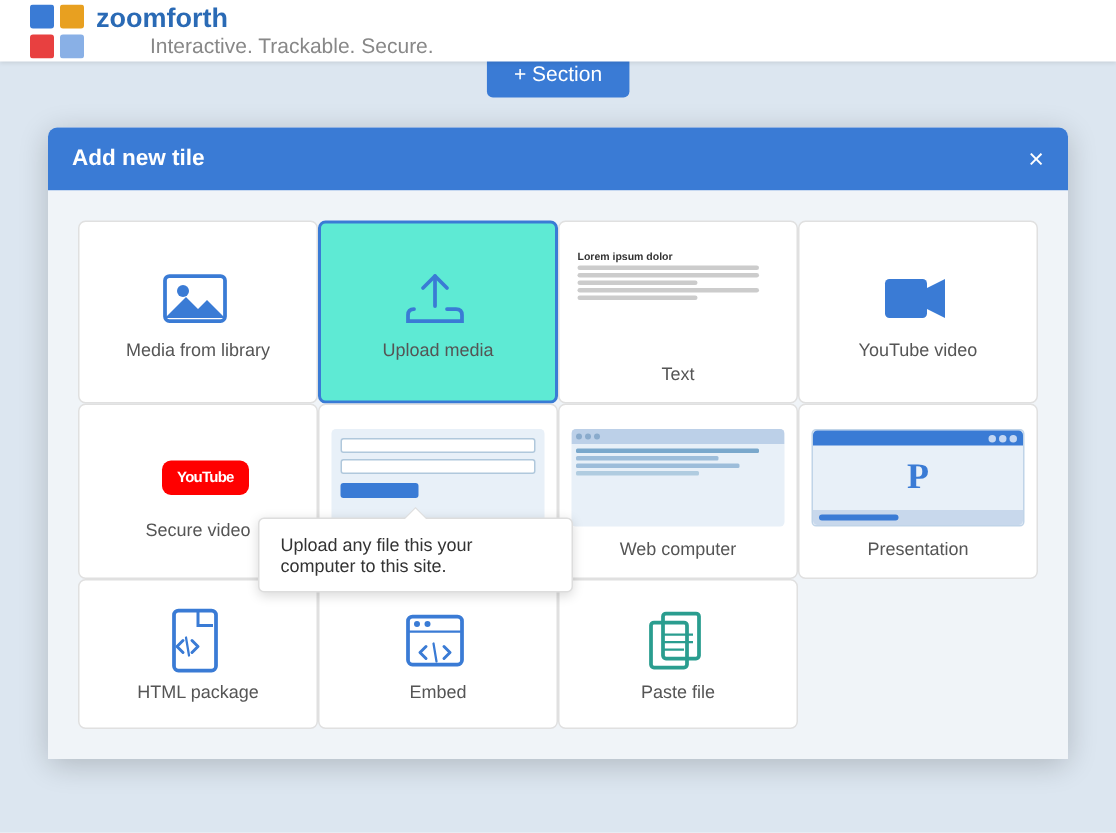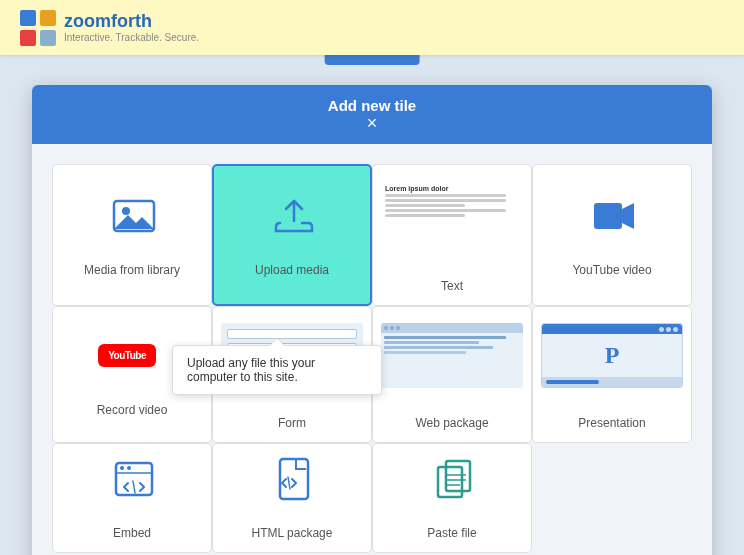--- a/index.html
+++ b/index.html
@@ -7,22 +7,22 @@
       width: 744px;
       height: 555px;
       background: #dce6f0;
       font-family: Arial, sans-serif;
       overflow: hidden;
       position: relative;
     }
 
     
     .top-bar {
-      background: #fef9c3;
-      height: 55px;
+      background: #ffffff;
+      height: 41px;
       display: flex;
       padding: 0 20px;
       box-shadow: 0 1px 3px rgba(0,0,0,0.1);
       position: relative;
       z-index: 1;
     }
     .logo-area {
       display: flex;
       align-items: center;
       gap: 8px;
@@ -35,22 +35,23 @@
       display: flex;
       flex-direction: column;
     }
     .logo-name {
       font-size: 18px;
       font-weight: bold;
       color: #2a6ab5;
       line-height: 1.1;
     }
     .logo-tagline {
-      font-size: 10px;
+      font-size: 14px;
       color: #888;
+      margin-left: 36px;
     }
 
     
     .section-btn-container {
       position: absolute;
       top: 33px;
       left: 50%;
       transform: translateX(-50%);
     }
     .section-btn {
@@ -86,22 +87,20 @@
       overflow: visible;
       position: relative;
     }
     .modal-header {
       background: #3a7bd5;
       color: white;
       padding: 12px 16px;
       border-radius: 6px 6px 0 0;
       display: flex;
       justify-content: space-between;
-      align-items: center;
-      flex-direction: column;
     }
     .modal-title {
       font-size: 15px;
       font-weight: bold;
     }
     .modal-close {
       background: none;
       border: none;
       color: white;
       font-size: 18px;
@@ -133,22 +132,22 @@
     }
     .tile.highlighted {
       background: #5eead4;
       border: 2px solid #3a7bd5;
     }
     .tile-icon {
       width: 48px;
       height: 38px;
       display: flex;
       align-items: center;
-      justify-content: flex-end;
-      margin-bottom: 24px;
+      justify-content: flex-start;
+      margin-bottom: 4px;
     }
     .tile-label {
       font-size: 12px;
       color: #555;
       text-align: center;
       margin-top: 4px;
     }
 
     
     .text-preview {
@@ -403,21 +402,21 @@
           </div>
           <span class="tile-label">YouTube video</span>
         </div>
 
         <div class="tile">
           <div class="tile-icon">
             <div class="yt-icon">
               <span style="font-size:10px; letter-spacing:-0.5px;">You<span style="font-weight:900">Tube</span></span>
             </div>
           </div>
-          <span class="tile-label">Record video</span>
+          <span class="tile-label">Secure video</span>
         </div>
 
         <div class="tile">
           <div class="tile-icon" style="width:100%; height:65px;">
             <div class="form-preview">
               <div class="form-input-mock"></div>
               <div class="form-input-mock"></div>
               <div class="form-btn-mock"></div>
             </div>
           </div>
@@ -433,21 +432,21 @@
                 <div class="web-dot"></div>
               </div>
               <div class="web-content">
                 <div class="web-line" style="width:90%; background:#7aa8cc;"></div>
                 <div class="web-line" style="width:70%; background:#9dbdda;"></div>
                 <div class="web-line" style="width:80%; background:#9dbdda;"></div>
                 <div class="web-line" style="width:60%; background:#b0cce0;"></div>
               </div>
             </div>
           </div>
-          <span class="tile-label">Web package</span>
+          <span class="tile-label">Web computer</span>
         </div>
 
         <div class="tile">
           <div class="tile-icon" style="width:100%; height:65px;">
             <div class="pres-preview">
               <div class="pres-bar">
                 <div class="pres-btn"></div>
                 <div class="pres-btn"></div>
                 <div class="pres-btn"></div>
               </div>
@@ -456,48 +455,48 @@
                 <div class="pres-progress"></div>
               </div>
             </div>
           </div>
           <span class="tile-label">Presentation</span>
         </div>
 
         <div class="tile">
           <div class="tile-icon">
             <svg width="44" height="44" viewBox="0 0 44 44" fill="none">
+              <rect x="8" y="2" width="28" height="40" rx="3" fill="none" stroke="#3a7bd5" stroke-width="2.5"></rect>
+              <path d="M24 2 L24 12 L34 12" fill="none" stroke="#3a7bd5" stroke-width="2"></path>
+              <path d="M14 22 L10 26 L14 30" stroke="#3a7bd5" stroke-width="2" stroke-linecap="round" stroke-linejoin="round" fill="none"></path>
+              <path d="M20 22 L24 26 L20 30" stroke="#3a7bd5" stroke-width="2" stroke-linecap="round" stroke-linejoin="round" fill="none"></path>
+              <line x1="16" y1="20" x2="18" y2="32" stroke="#3a7bd5" stroke-width="1.5" stroke-linecap="round"></line>
+            </svg>
+          </div>
+          <span class="tile-label">HTML package</span>
+        </div>
+
+        <div class="tile">
+          <div class="tile-icon">
+            <svg width="44" height="44" viewBox="0 0 44 44" fill="none">
               <rect x="4" y="6" width="36" height="32" rx="3" fill="none" stroke="#3a7bd5" stroke-width="2.5"></rect>
               <line x1="4" y1="16" x2="40" y2="16" stroke="#3a7bd5" stroke-width="1.5"></line>
               <circle cx="10" cy="11" r="2" fill="#3a7bd5"></circle>
               <circle cx="17" cy="11" r="2" fill="#3a7bd5"></circle>
               <path d="M16 26 L12 30 L16 34" stroke="#3a7bd5" stroke-width="2" stroke-linecap="round" stroke-linejoin="round" fill="none"></path>
               <path d="M28 26 L32 30 L28 34" stroke="#3a7bd5" stroke-width="2" stroke-linecap="round" stroke-linejoin="round" fill="none"></path>
               <line x1="21" y1="24" x2="23" y2="36" stroke="#3a7bd5" stroke-width="1.5" stroke-linecap="round"></line>
             </svg>
           </div>
           <span class="tile-label">Embed</span>
         </div>
 
         <div class="tile">
           <div class="tile-icon">
             <svg width="44" height="44" viewBox="0 0 44 44" fill="none">
-              <rect x="8" y="2" width="28" height="40" rx="3" fill="none" stroke="#3a7bd5" stroke-width="2.5"></rect>
-              <path d="M24 2 L24 12 L34 12" fill="none" stroke="#3a7bd5" stroke-width="2"></path>
-              <path d="M14 22 L10 26 L14 30" stroke="#3a7bd5" stroke-width="2" stroke-linecap="round" stroke-linejoin="round" fill="none"></path>
-              <path d="M20 22 L24 26 L20 30" stroke="#3a7bd5" stroke-width="2" stroke-linecap="round" stroke-linejoin="round" fill="none"></path>
-              <line x1="16" y1="20" x2="18" y2="32" stroke="#3a7bd5" stroke-width="1.5" stroke-linecap="round"></line>
-            </svg>
-          </div>
-          <span class="tile-label">HTML package</span>
-        </div>
-
-        <div class="tile">
-          <div class="tile-icon">
-            <svg width="44" height="44" viewBox="0 0 44 44" fill="none">
               <rect x="6" y="10" width="24" height="30" rx="2" fill="none" stroke="#2a9d8f" stroke-width="2.5"></rect>
               <rect x="14" y="4" width="24" height="30" rx="2" fill="none" stroke="#2a9d8f" stroke-width="2.5"></rect>
               <line x1="14" y1="18" x2="34" y2="18" stroke="#2a9d8f" stroke-width="1.5"></line>
               <line x1="14" y1="23" x2="34" y2="23" stroke="#2a9d8f" stroke-width="1.5"></line>
               <line x1="14" y1="28" x2="28" y2="28" stroke="#2a9d8f" stroke-width="1.5"></line>
             </svg>
           </div>
           <span class="tile-label">Paste file</span>
         </div>
 

